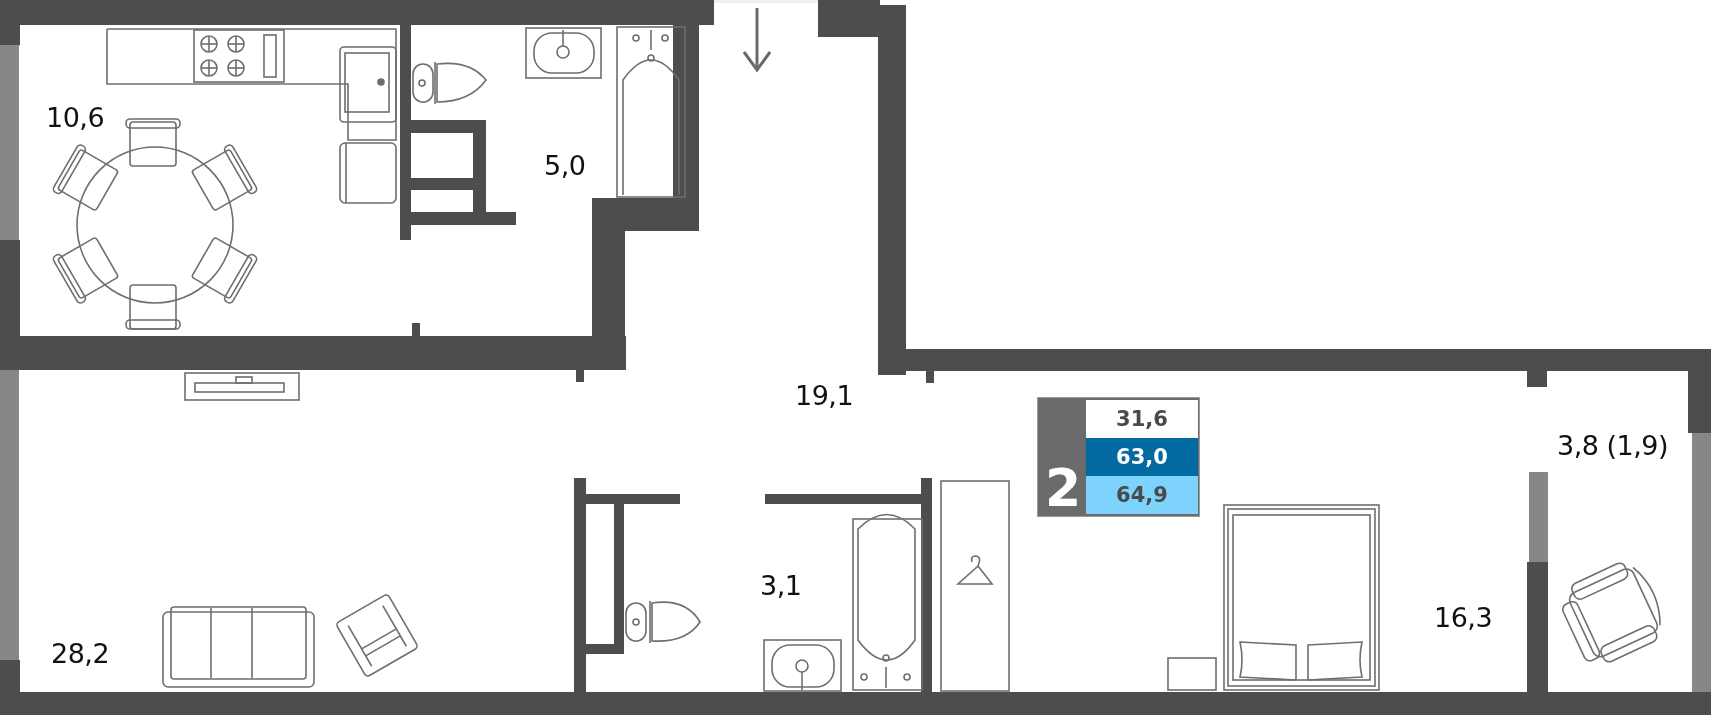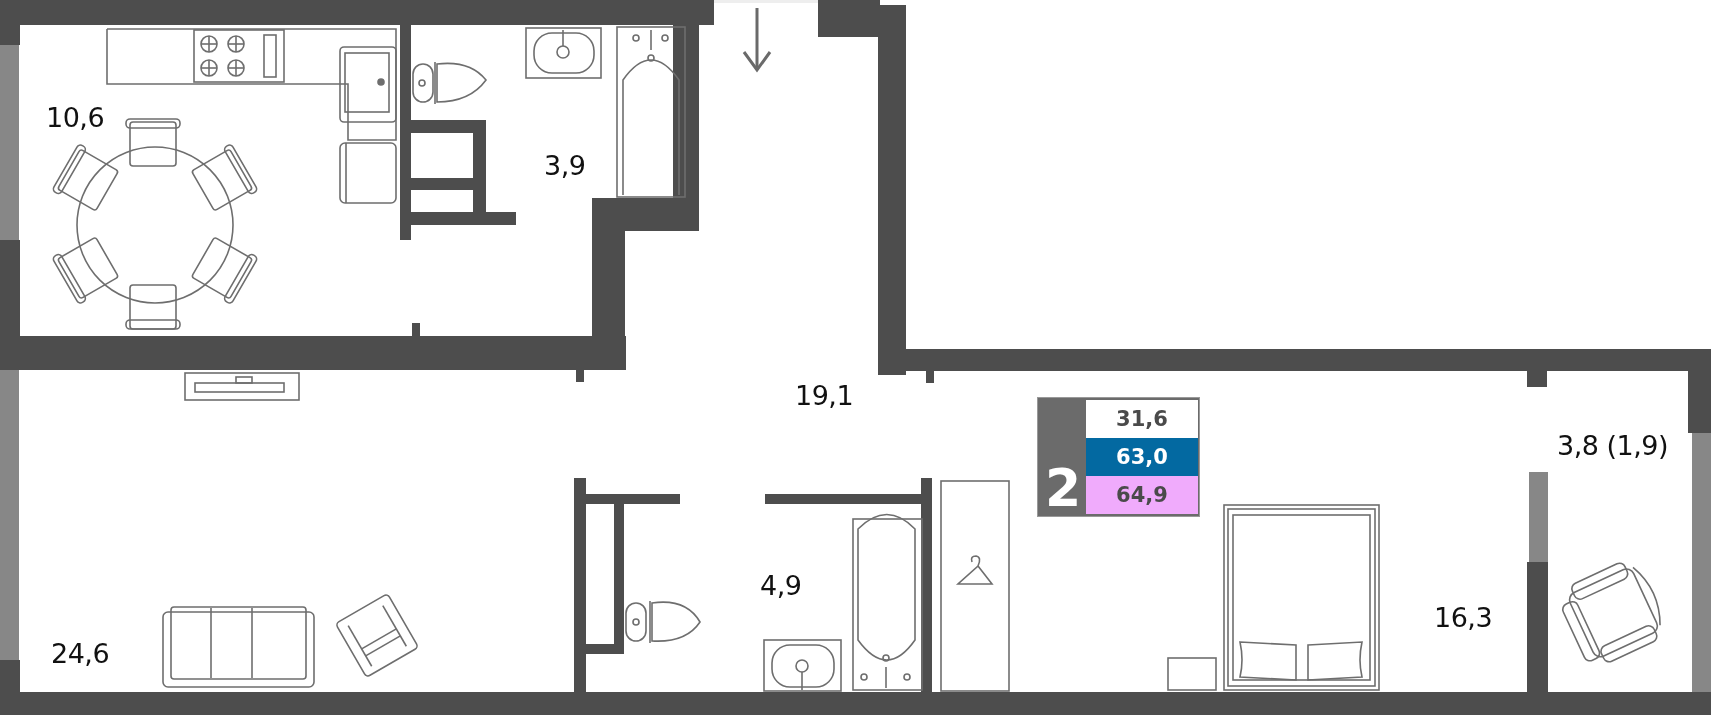--- a/index.html
+++ b/index.html
@@ -5,21 +5,21 @@
   html, body { margin:0; padding:0; background:#ffffff; }
   body { width:1711px; height:715px; position:relative; overflow:hidden; font-family:"DejaVu Sans", sans-serif; }
   #plan { position:absolute; left:0; top:0; }
   .room-label { position:absolute; font-family:"DejaVu Sans", sans-serif; font-size:27px; color:#111; letter-spacing:-0.5px; white-space:nowrap; }
   .info-box { position:absolute; left:1037px; top:397px; width:163px; height:120px; background:#6b6b6b; border:1px solid #999; box-sizing:border-box; }
   .info-rooms { position:absolute; left:0; bottom:2px; width:50px; text-align:center; color:#fff; font-weight:bold; font-size:52px; line-height:52px; font-family:"DejaVu Sans", sans-serif; }
   .info-cells { position:absolute; left:48px; top:2px; width:112px; height:90px;border-radius:16px; }
   .info-cell { height:38px; line-height:38px; text-align:center; font-weight:bold; font-size:21px; font-family:"DejaVu Sans", sans-serif; box-sizing:border-box; }
   .cell-living { background:#ffffff; color:#4a4a4a; }
   .cell-total { background:#0369a1; color:#ffffff; }
-  .cell-full { background:#f0abfc; color:#4a4a4a; }
+  .cell-full { background:#7dd3fc; color:#4a4a4a; }
 </style>
 </head>
 <body>
 
 <svg id="plan" width="1711" height="715" viewBox="0 0 1711 715" xmlns="http://www.w3.org/2000/svg">
 
   <g fill="#4d4d4d">
 
     <rect x="0" y="0" width="714" height="25"></rect>
     <rect x="0" y="0" width="20" height="45"></rect>
@@ -214,24 +214,24 @@
       <rect x="1578" y="578" width="70" height="70" rx="8"></rect>
       <rect x="1568" y="585" width="16" height="62" rx="6"></rect>
       <rect x="1585" y="570" width="58" height="17" rx="6"></rect>
       <rect x="1585" y="639" width="58" height="17" rx="6"></rect>
       <path d="M1650 580 Q1665 612 1650 644"></path>
     </g>
   </g>
 </svg>
 
 <div class="room-label" style="left:26px;top:102px;margin-left:20px;">10,6</div>
-<div class="room-label" style="left:544px;top:150px;">3,9</div>
+<div class="room-label" style="left:544px;top:150px;">5,0</div>
 <div class="room-label" style="left:795px;top:380px;">19,1</div>
-<div class="room-label" style="left:51px;top:638px;">24,6</div>
-<div class="room-label" style="left:760px;top:570px;">4,9</div>
+<div class="room-label" style="left:51px;top:638px;">28,2</div>
+<div class="room-label" style="left:760px;top:570px;">3,1</div>
 <div class="room-label" style="left:1434px;top:572px;margin-top:30px;">16,3</div>
 <div class="room-label" style="left:1557px;top:430px;text-align:right;">3,8 (1,9)</div>
 
 <div class="info-box">
   <div class="info-rooms">2</div>
   <div class="info-cells">
     <div class="info-cell cell-living">31,6</div>
     <div class="info-cell cell-total">63,0</div>
     <div class="info-cell cell-full">64,9</div>
   </div>

